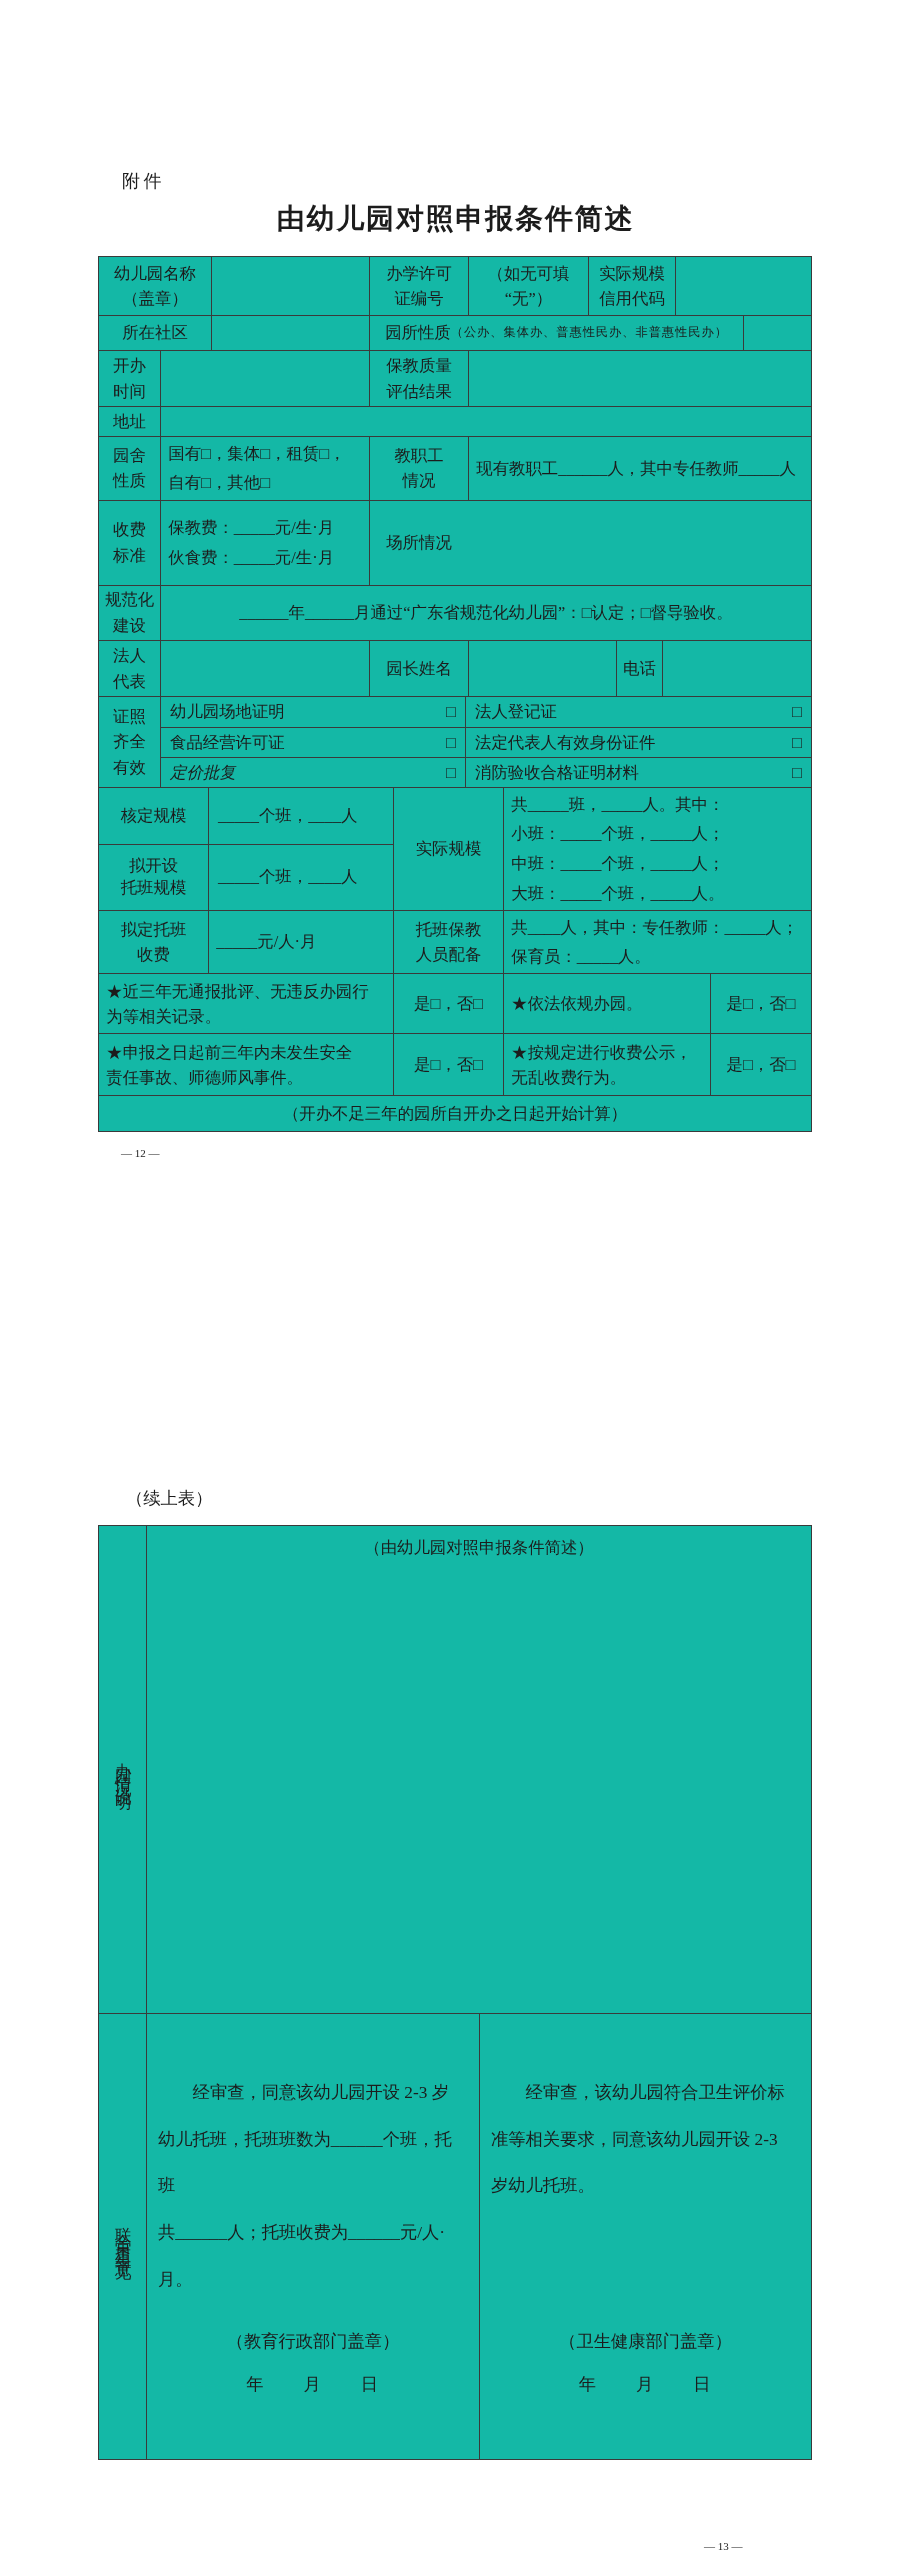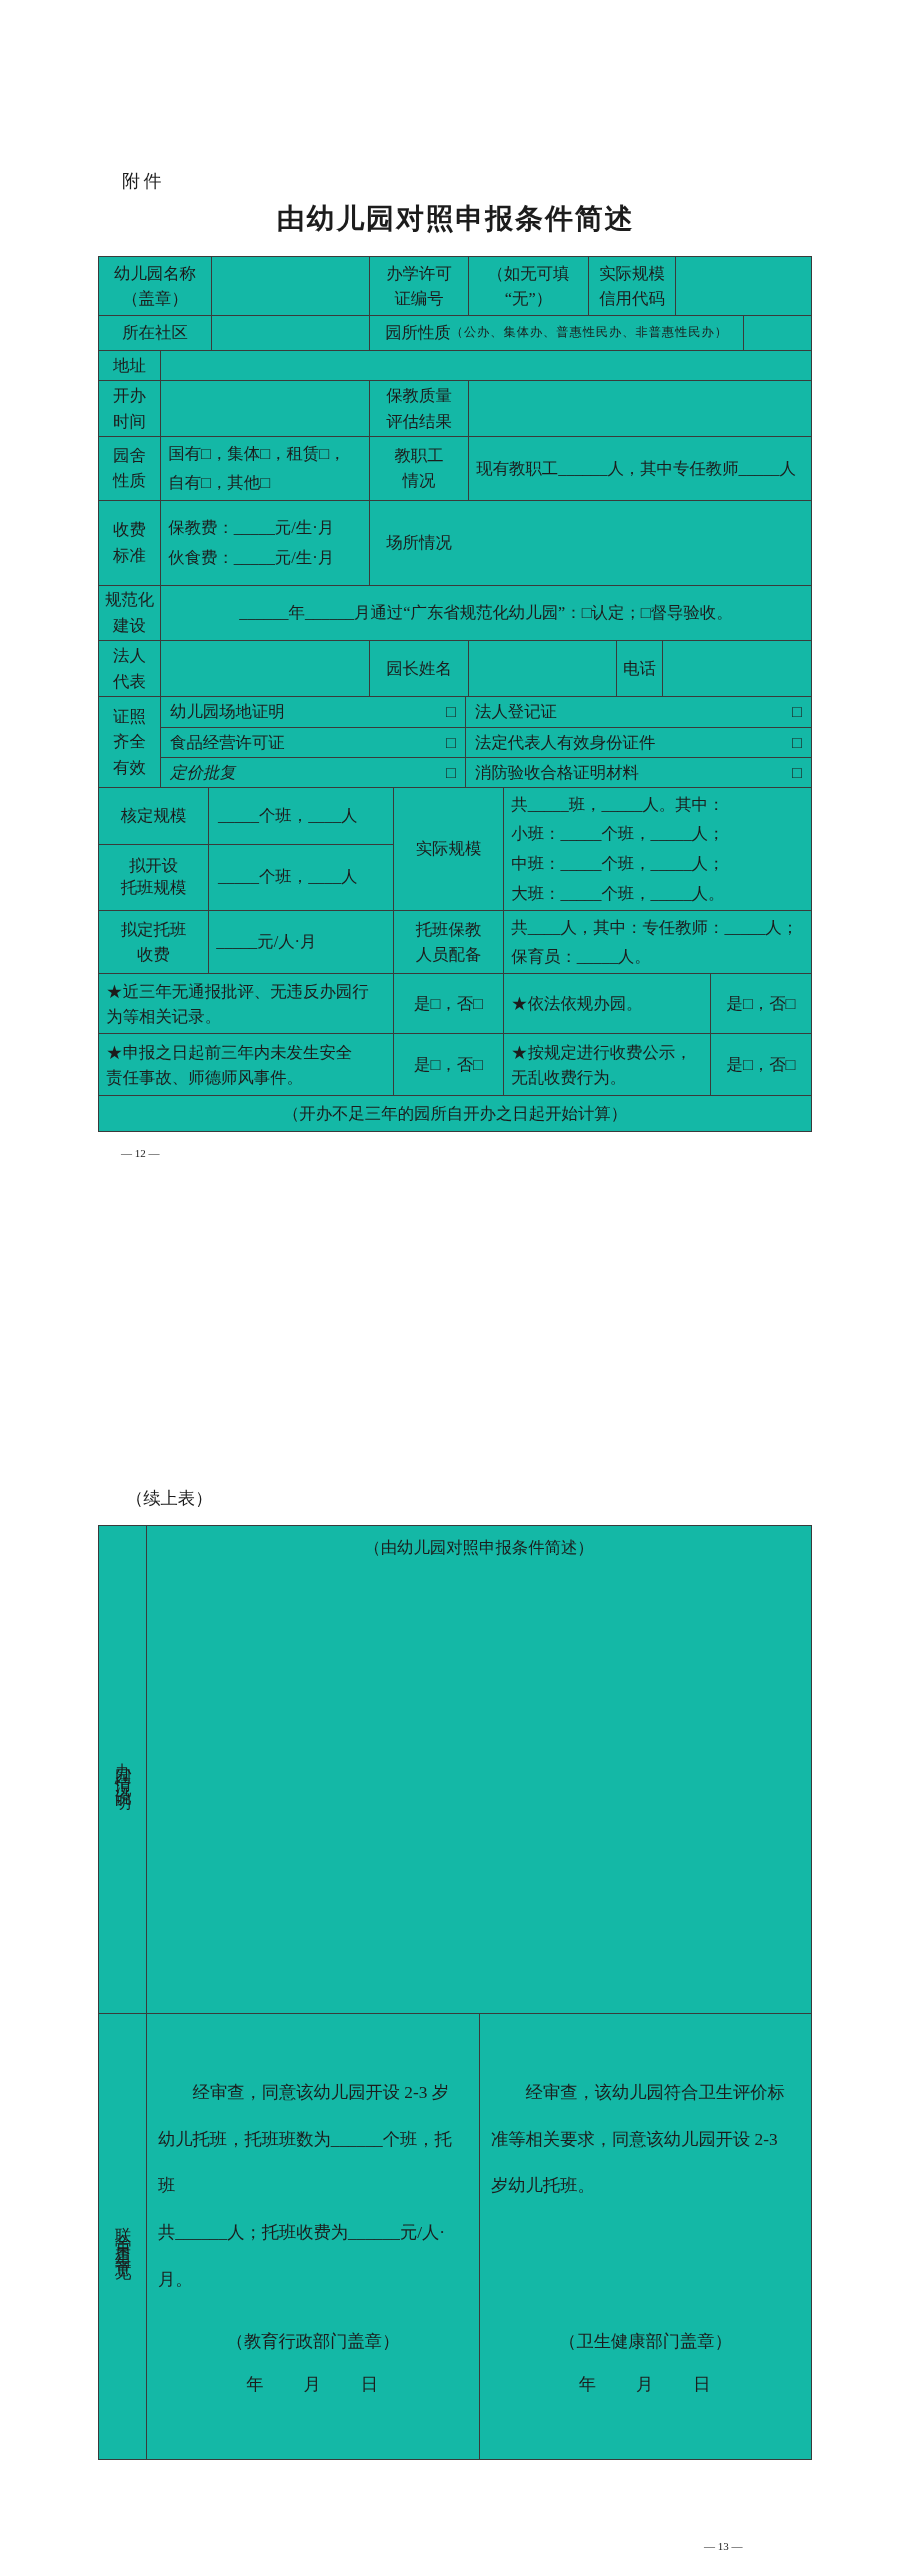--- a/index.html
+++ b/index.html
@@ -68,31 +68,31 @@
     <div class="tr" style="min-height:35px;">
       <div class="c lab" style="width:112px;">所在社区</div>
       <div class="c" style="width:158px;"></div>
       <div class="c" style="width:374px;flex-direction:row;align-items:center;">
         <span>园所性质</span>
         <span class="note">（公办、集体办、普惠性民办、非普惠性民办）</span>
       </div>
       <div class="c grow"></div>
     </div>
 
-    <div class="tr" style="min-height:24.6px;">
-      <div class="c lab" style="width:61px;">地址</div>
-      <div class="c grow"></div>
-    </div>
-
     <div class="tr" style="min-height:56px;">
       <div class="c lab pre" style="width:61px;">开办
 时间</div>
       <div class="c" style="width:209px;"></div>
       <div class="c lab pre" style="width:99px;">保教质量
 评估结果</div>
+      <div class="c grow"></div>
+    </div>
+
+    <div class="tr" style="min-height:24.6px;">
+      <div class="c lab" style="width:61px;">地址</div>
       <div class="c grow"></div>
     </div>
 
     <div class="tr" style="min-height:61px;">
       <div class="c lab pre" style="width:61px;">园舍
 性质</div>
       <div class="c val pre" style="width:209px;">国有□，集体□，租赁□，
 自有□，其他□</div>
       <div class="c lab pre" style="width:99px;">教职工
 情况</div>

